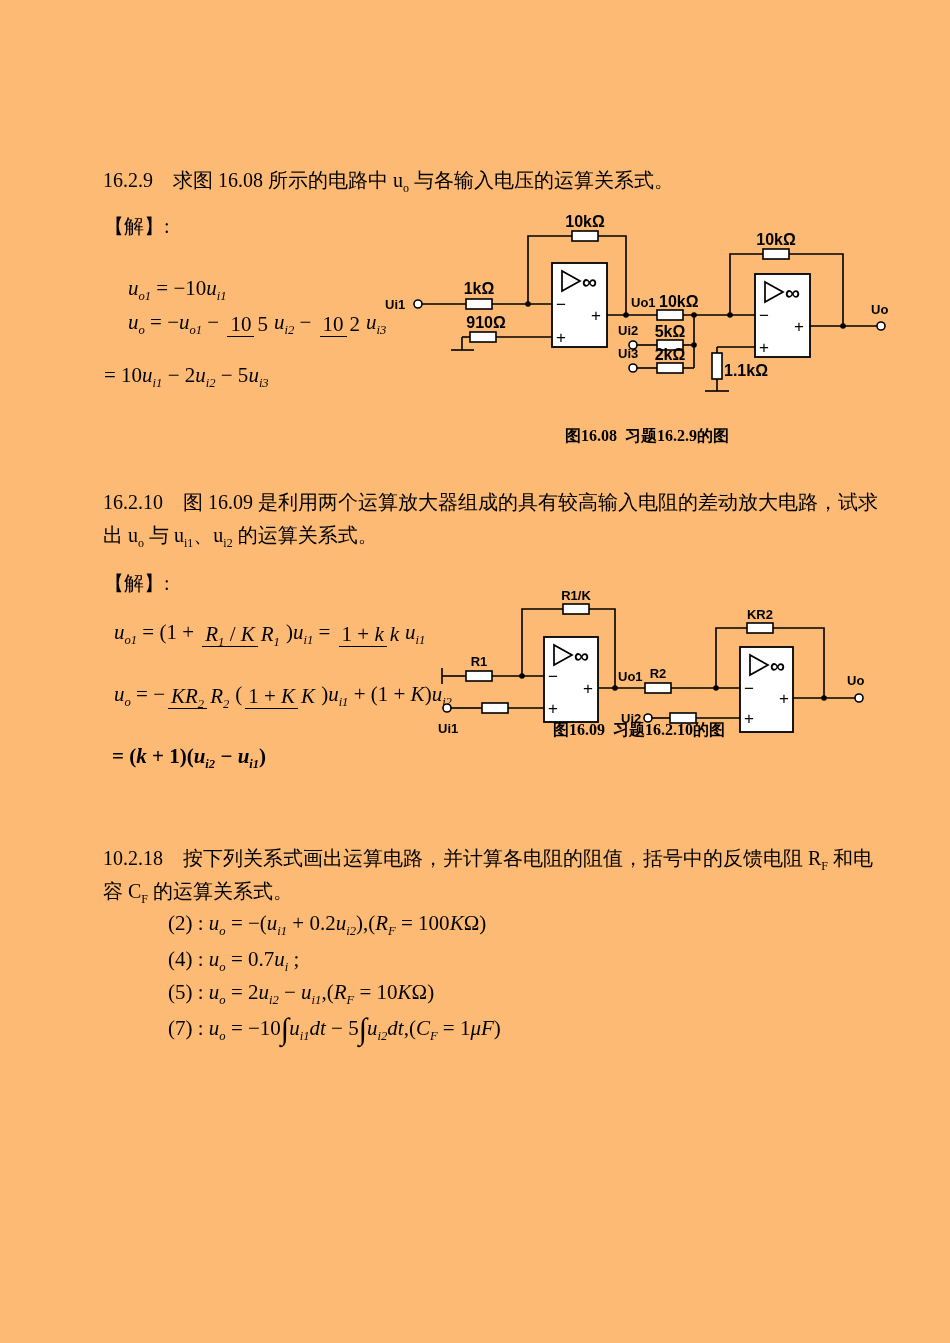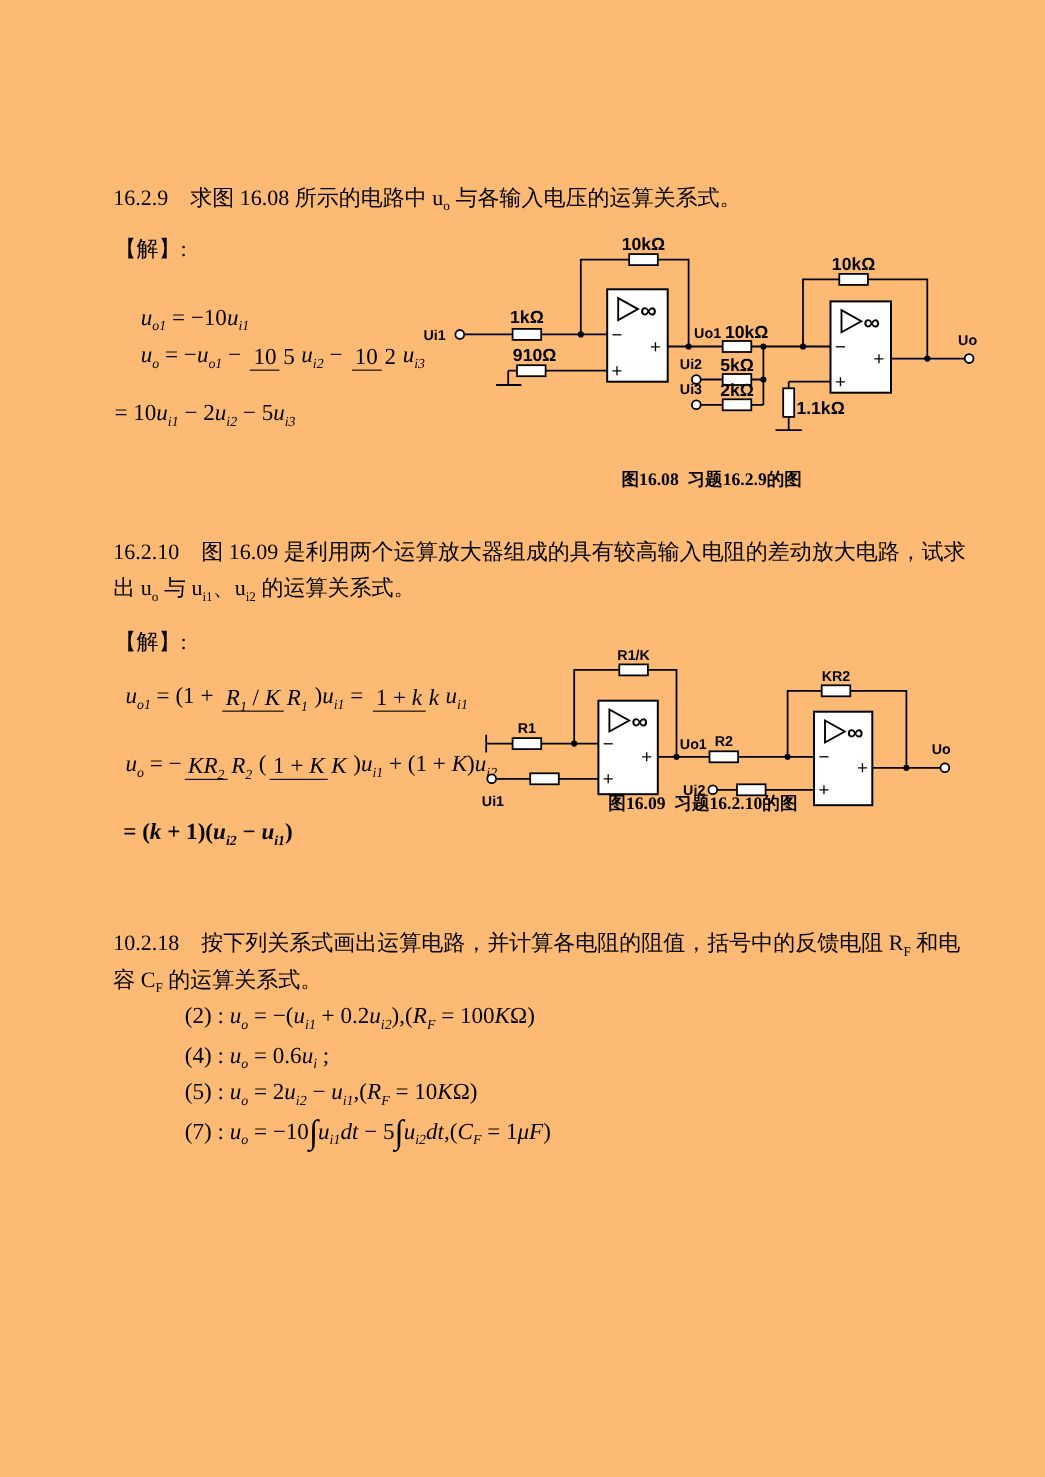--- a/index.html
+++ b/index.html
@@ -188,17 +188,17 @@
     <text class="t13 mid" x="223" y="93">R2</text>
     <text class="t13 mid" x="325" y="34">KR2</text>
     <text class="t13" x="186" y="138">Ui2</text>
     <text class="t13" x="412" y="100">Uo</text>
   </svg>
   <div class="caption" style="left:553px;top:720px;">图16.09  习题16.2.10的图</div>
 
   <div class="para" style="left:103px;top:842px;width:800px;"><span class="mu">10.2.18　按下列关系式画出运算电路，并计算各电阻的阻值，括号中的反馈电阻 </span><span class="mu">R<sub class="msub mu">F</sub></span><span class="mu"> 和电
 容 </span><span class="mu">C<sub class="msub mu">F</sub></span><span class="mu"> 的运算关系式。</span></div>
   <div class="eq" style="left:168px;top:911px;"><span class="mu">(2) : </span><span class="mi">u<sub class="msub mi">o</sub></span><span class="mu"> = −(</span><span class="mi">u<sub class="msub mi">i1</sub></span><span class="mu"> + 0.2</span><span class="mi">u<sub class="msub mi">i2</sub></span><span class="mu">),(</span><span class="mi">R<sub class="msub mi">F</sub></span><span class="mu"> = 100</span><span class="mi">K</span><span class="mu">Ω)</span></div>
-  <div class="eq" style="left:168px;top:947px;"><span class="mu">(4) : </span><span class="mi">u<sub class="msub mi">o</sub></span><span class="mu"> = 0.6</span><span class="mi">u<sub class="msub mi">i</sub></span><span class="mu"> ;</span></div>
+  <div class="eq" style="left:168px;top:947px;"><span class="mu">(4) : </span><span class="mi">u<sub class="msub mi">o</sub></span><span class="mu"> = 0.7</span><span class="mi">u<sub class="msub mi">i</sub></span><span class="mu"> ;</span></div>
   <div class="eq" style="left:168px;top:980px;"><span class="mu">(5) : </span><span class="mi">u<sub class="msub mi">o</sub></span><span class="mu"> = 2</span><span class="mi">u<sub class="msub mi">i2</sub></span><span class="mu"> − </span><span class="mi">u<sub class="msub mi">i1</sub></span><span class="mu">,(</span><span class="mi">R<sub class="msub mi">F</sub></span><span class="mu"> = 10</span><span class="mi">K</span><span class="mu">Ω)</span></div>
   <div class="eq" style="left:168px;top:1012px;"><span class="mu">(7) : </span><span class="mi">u<sub class="msub mi">o</sub></span><span class="mu"> = −10</span><span class="mint">∫</span><span class="mi">u<sub class="msub mi">i1</sub></span><span class="mi">dt</span><span class="mu"> − 5</span><span class="mint">∫</span><span class="mi">u<sub class="msub mi">i2</sub></span><span class="mi">dt</span><span class="mu">,(</span><span class="mi">C<sub class="msub mi">F</sub></span><span class="mu"> = 1</span><span class="mi">μF</span><span class="mu">)</span></div>
 
 </div>
 
 </body></html>

